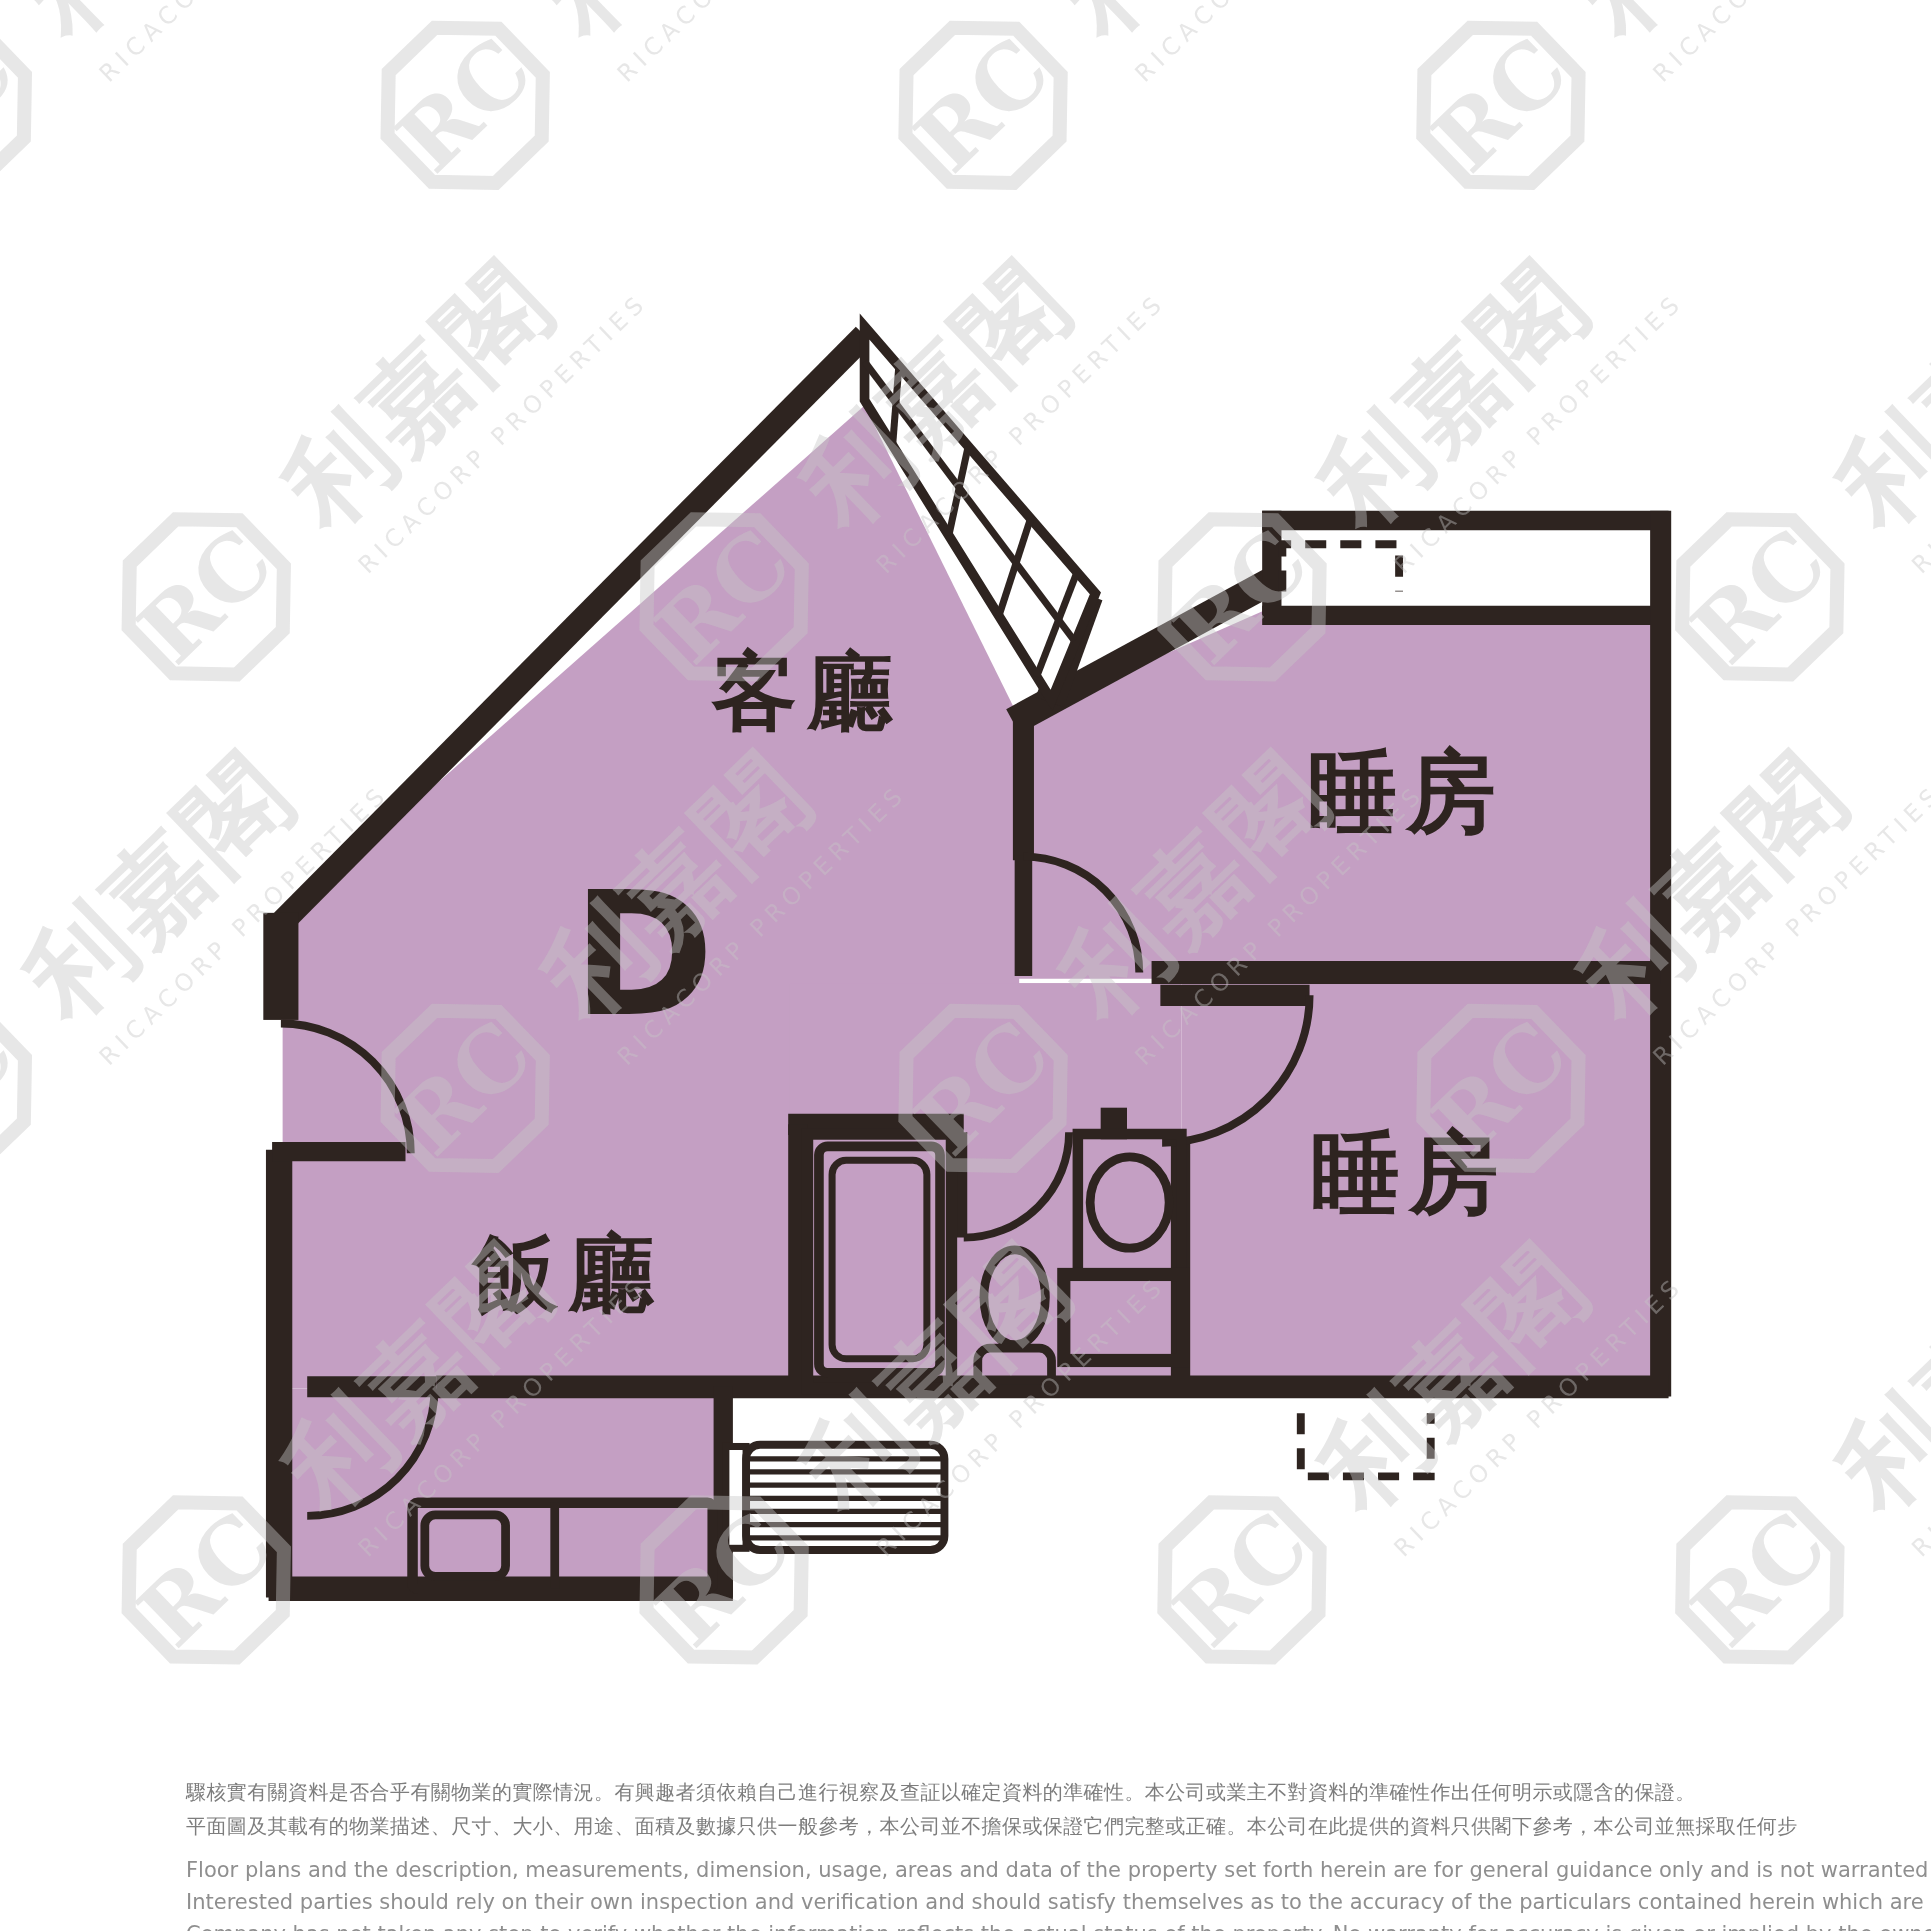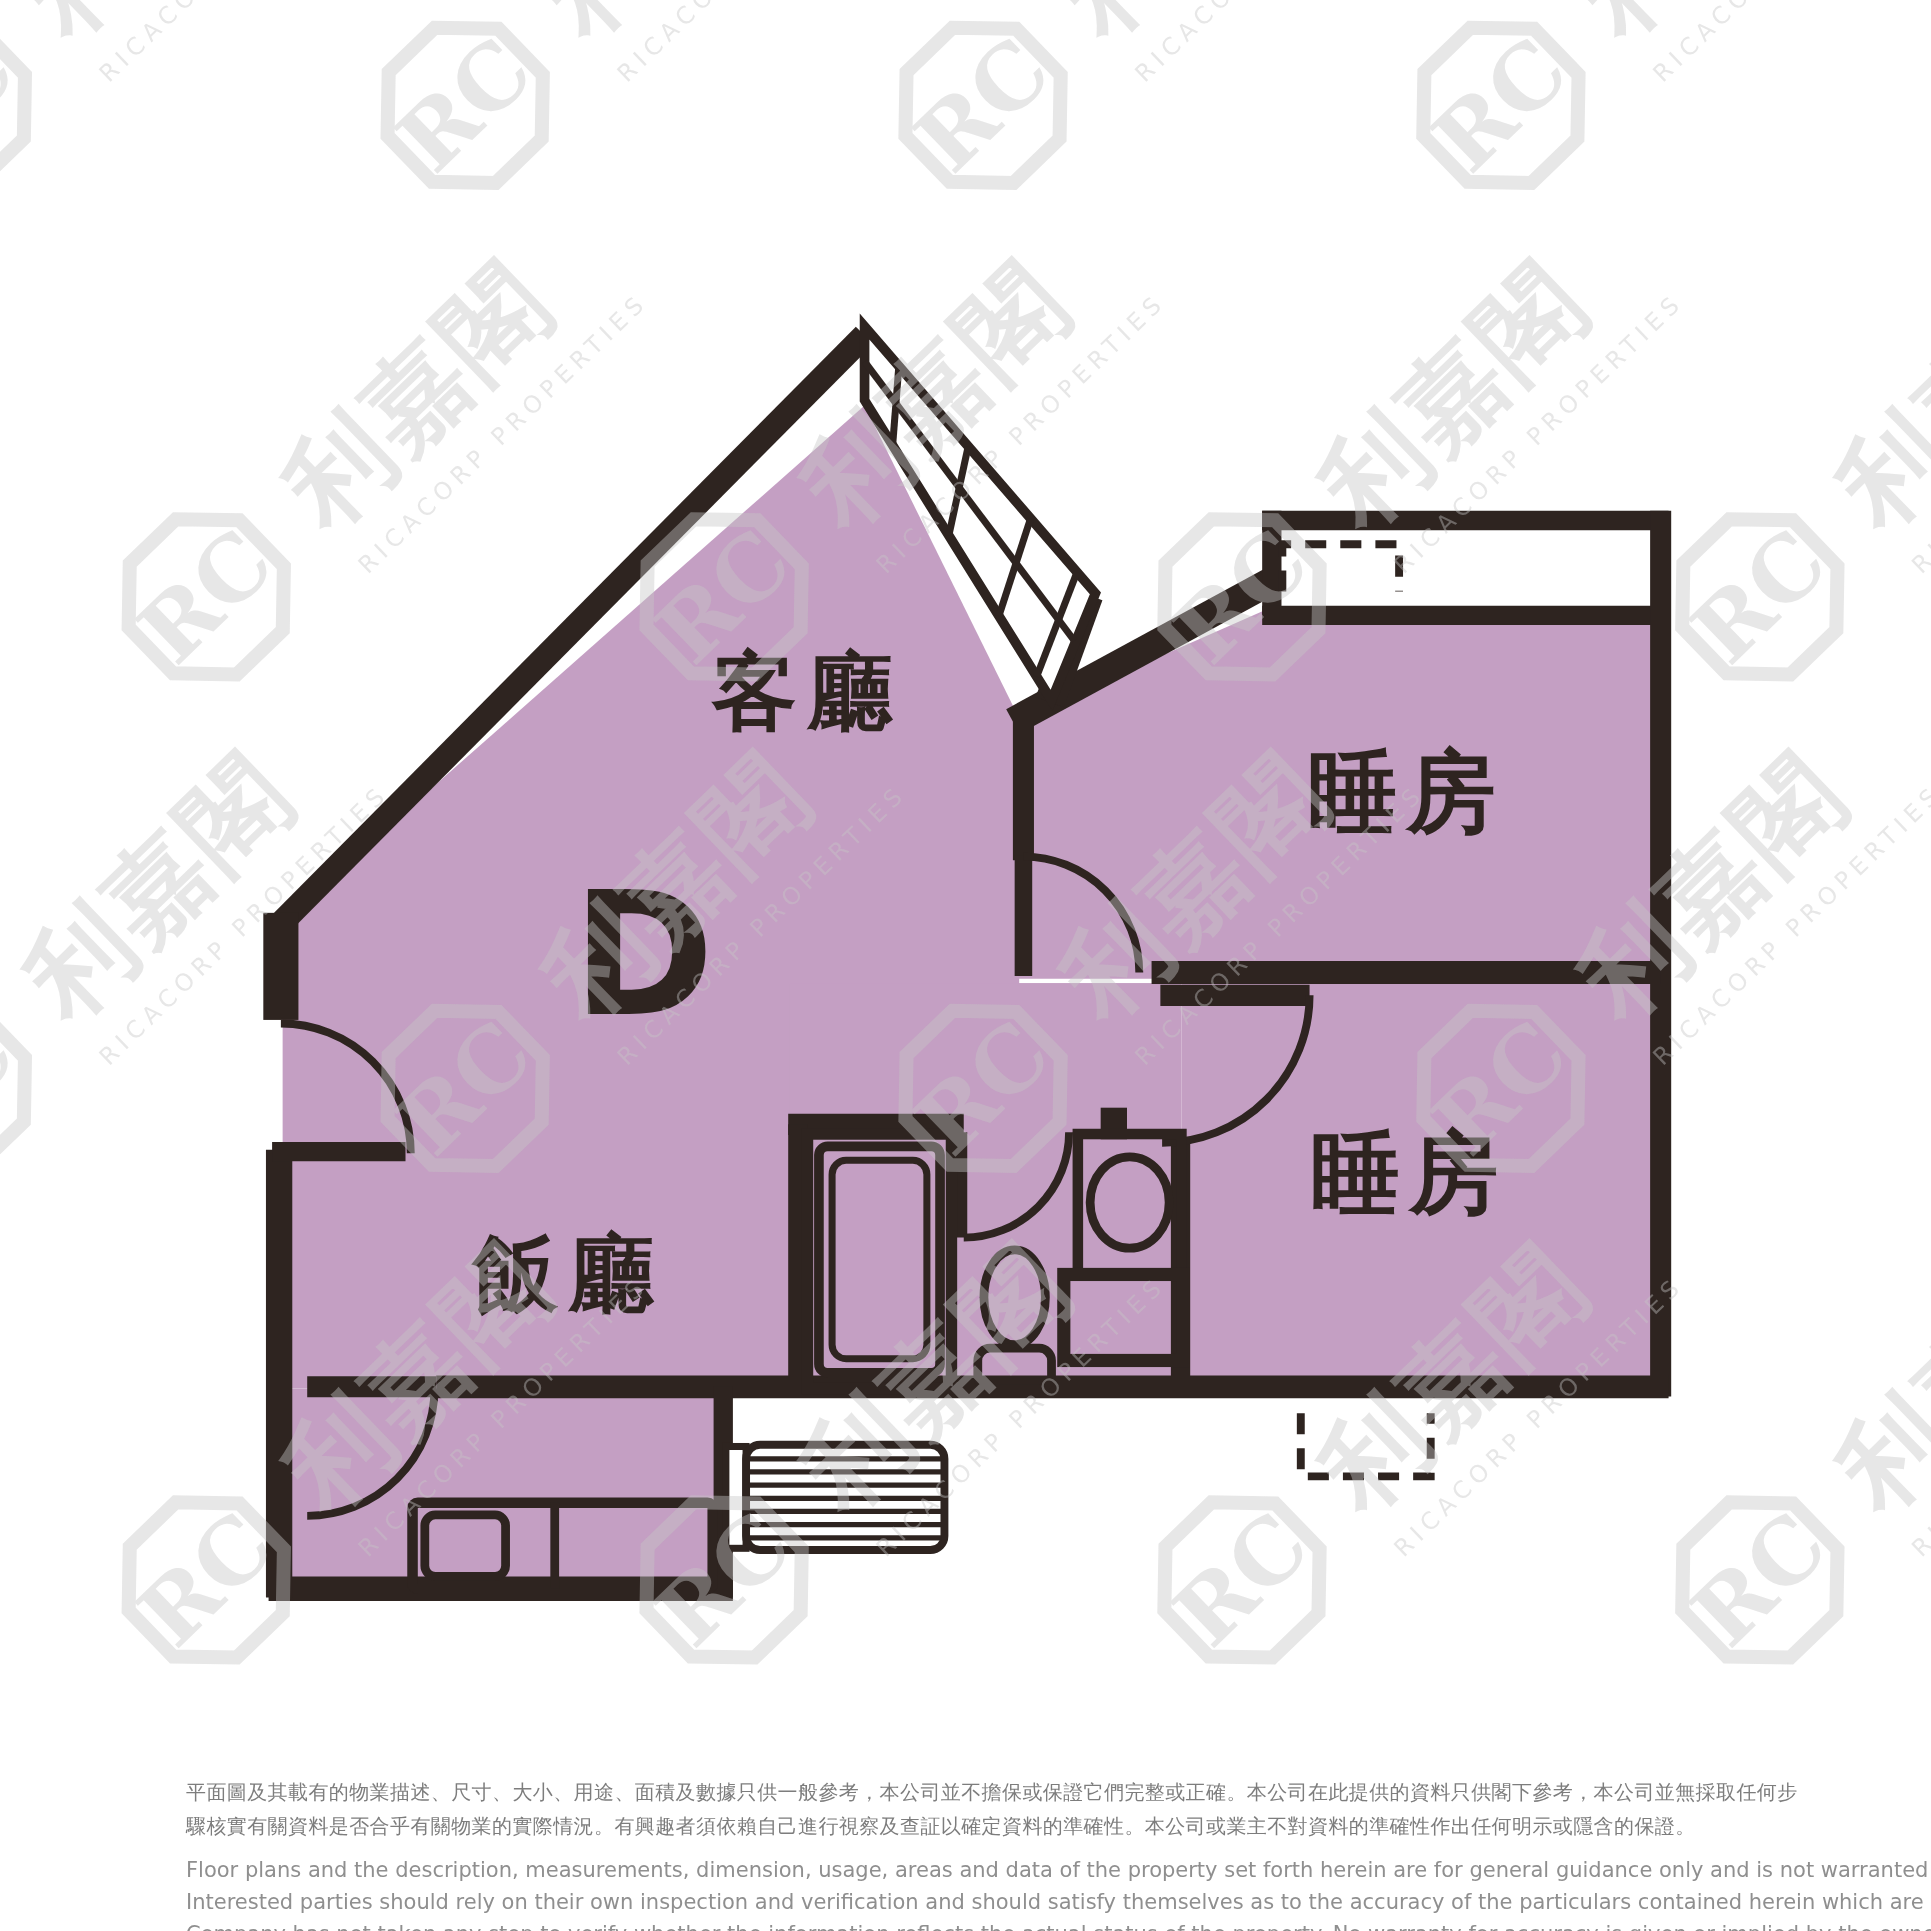--- a/index.html
+++ b/index.html
@@ -246,20 +246,20 @@
         <text x="0" y="34" text-anchor="middle" font-size="100" font-family="&quot;DejaVu Serif&quot;, serif" font-weight="bold">RC</text>
         <text x="150" y="42" font-size="118" font-weight="bold">利</text>
         <text x="272" y="42" font-size="118" font-weight="bold">嘉</text>
         <text x="394" y="42" font-size="118" font-weight="bold">閣</text>
         <text x="150" y="110" font-size="27" letter-spacing="7">RICACORP PROPERTIES</text>
       </g>
     </g>
 </svg>
 
 <div id="disclaimer">
+  <div class="zh-line">驟核實有關資料是否合乎有關物業的實際情況。有興趣者須依賴自己進行視察及查証以確定資料的準確性。本公司或業主不對資料的準確性作出任何明示或隱含的保證。</div>
   <div class="zh-line">平面圖及其載有的物業描述、尺寸、大小、用途、面積及數據只供一般參考，本公司並不擔保或保證它們完整或正確。本公司在此提供的資料只供閣下參考，本公司並無採取任何步</div>
-  <div class="zh-line">驟核實有關資料是否合乎有關物業的實際情況。有興趣者須依賴自己進行視察及查証以確定資料的準確性。本公司或業主不對資料的準確性作出任何明示或隱含的保證。</div>
   <div id="gap"></div>
   <div class="en-line">Floor plans and the description, measurements, dimension, usage, areas and data of the property set forth herein are for general guidance only and is not warranted or guaranteed to be complete or correct.</div>
   <div class="en-line">Interested parties should rely on their own inspection and verification and should satisfy themselves as to the accuracy of the particulars contained herein which are provided by us for information only.  Our</div>
   <div class="en-line">Company has not taken any step to verify whether the information reflects the actual status of the property.  No warranty for accuracy is given or implied by the owners or us.</div>
 </div>
 
 
 </body></html>

